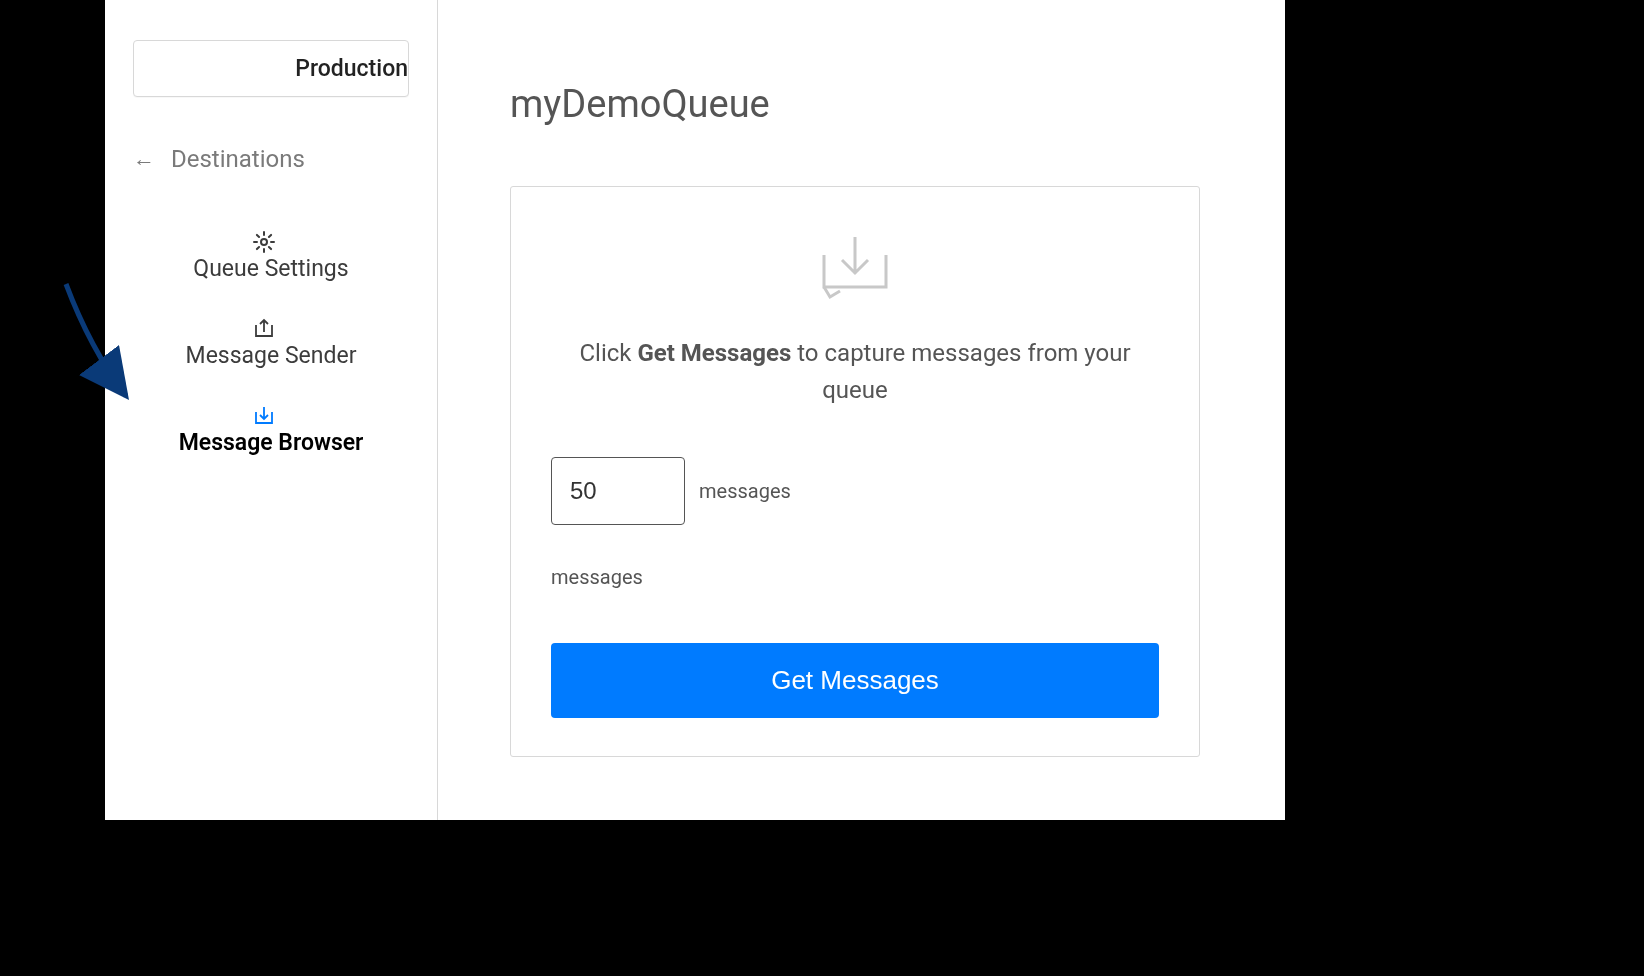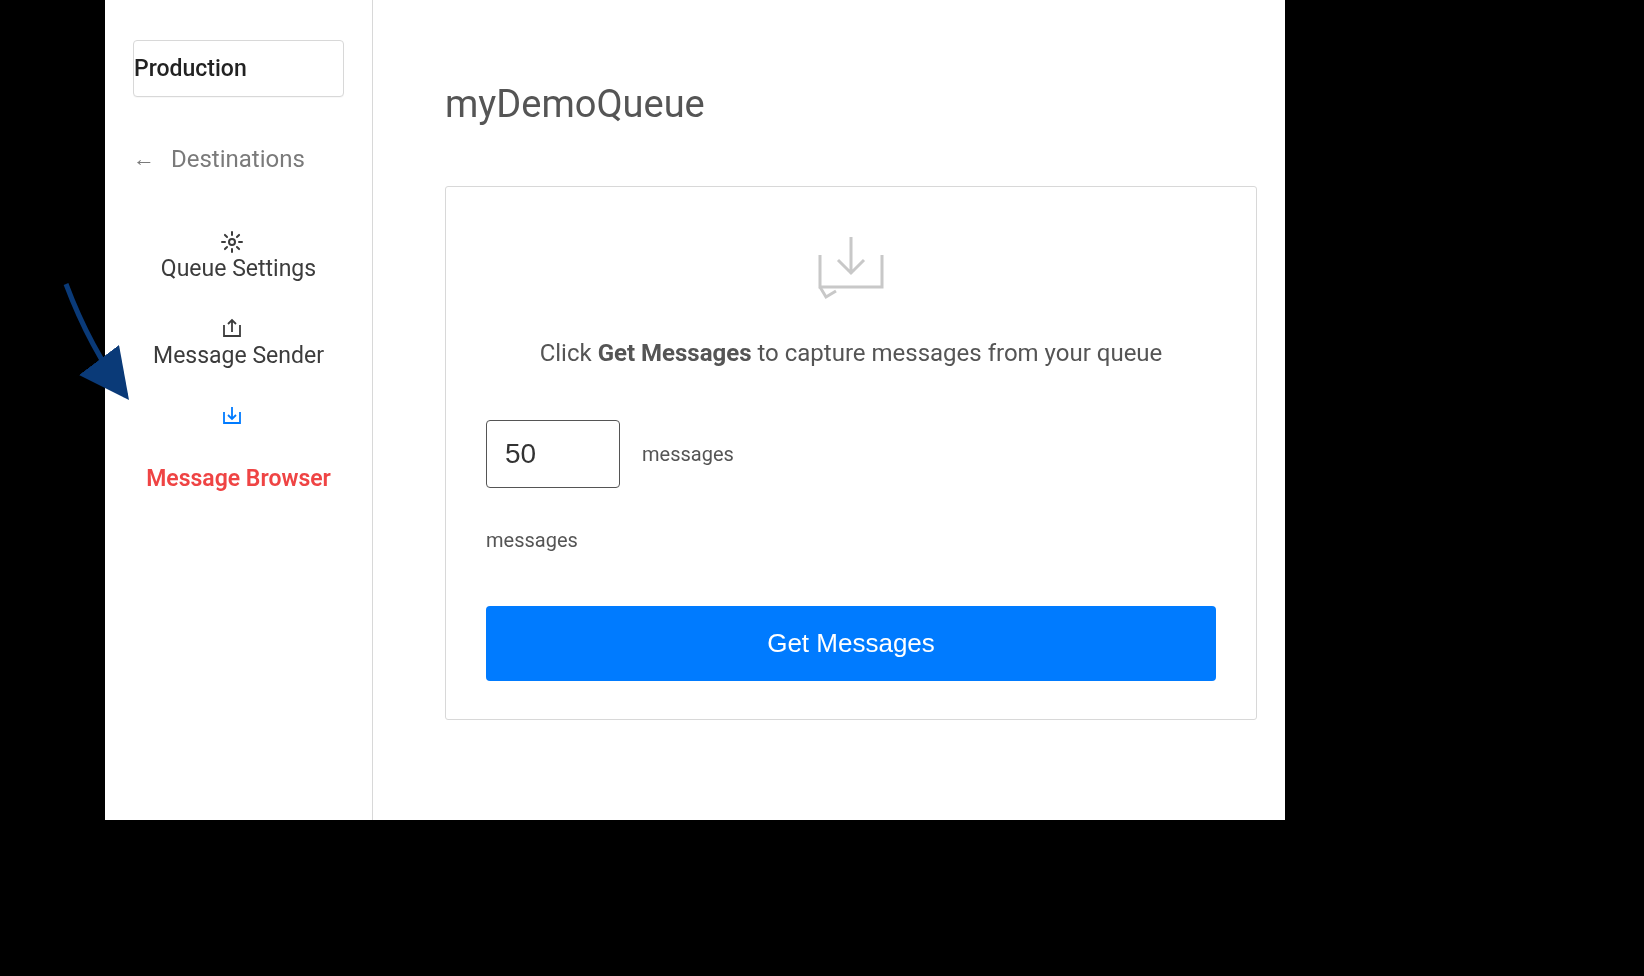--- a/index.html
+++ b/index.html
@@ -23,21 +23,21 @@
     .sidebar {
       width: 333px;
       border-right: 1px solid #d8d8d8;
       padding-top: 40px;
     }
     .env-button {
       margin: 0 28px 48px 28px;
       border: 1px solid #d8d8d8;
       border-radius: 4px;
       background: #fff;
-      text-align: left;
+      text-align: right;
       padding: 14px 0;
       font-size: 23px;
       color: #222;
       font-weight: 500;
       box-shadow: 0 1px 1px rgba(0,0,0,0.03);
     }
     .back-row {
       display: flex;
       align-items: center;
       padding: 0 28px;
@@ -62,45 +62,44 @@
     }
     .nav-item .icon-wrap {
       width: 26px;
       height: 26px;
       margin-right: 14px;
       display: inline-flex;
       align-items: center;
       justify-content: center;
     }
     .nav-item.selected {
-      color: #ef4444;
+      color: #000000;
       font-weight: 600;
-      gap: 36px;
     }
     .nav-item.selected svg path,
     .nav-item.selected svg polyline,
     .nav-item.selected svg rect,
     .nav-item.selected svg line {
       stroke: #007bff;
     }
     .main {
       flex: 1;
-      padding: 82px 28px 0 72px;
+      padding: 82px 44px 0 72px;
     }
     .page-title {
       font-size: 38px;
       color: #555;
       font-weight: 400;
       margin-bottom: 60px;
     }
     .card {
       border: 1px solid #d8d8d8;
       border-radius: 3px;
       padding: 46px 40px 38px 40px;
-      width: 812px;
+      width: 690px;
     }
     .card-icon {
       display: flex;
       justify-content: center;
       margin-bottom: 28px;
     }
     .instruction {
       text-align: center;
       font-size: 24px;
       color: #555;
@@ -116,24 +115,24 @@
     .row-label {
       width: 238px;
       font-size: 24px;
       color: #555;
     }
     .row-input {
       width: 134px;
       height: 68px;
       border: 1px solid #555;
       border-radius: 4px;
-      font-size: 28px;
+      font-size: 24px;
       color: #333;
       padding: 0 18px;
-      margin-right: 22px;
+      margin-right: 14px;
     }
     .row-suffix {
       font-size: 20px;
       color: #555;
     }
     .primary-button {
       width: 100%;
       background: #007bff;
       color: #fff;
       border: none;

